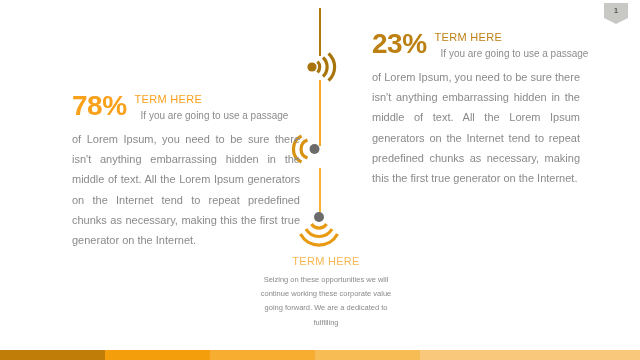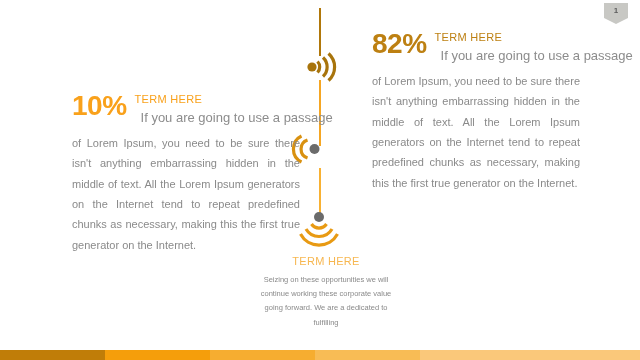--- a/index.html
+++ b/index.html
@@ -87,21 +87,21 @@
     font-weight: normal;
     letter-spacing: 0.3px;
     line-height: 1.25;
     margin: 0;
   }
   .term-orange { color: #f9a11b; }
   .term-gold   { color: #bd8012; }
   .term-light  { color: #f7b750; }
 
   .subline {
-    font-size: 13px;
+    font-size: 10px;
     color: #8c8c8c;
     line-height: 1.4;
     margin: 2px 0 0 6px;
     white-space: nowrap;
   }
 
   .body-text {
     font-size: 11px;
     line-height: 1.85;
     color: #8a8a8a;
@@ -157,32 +157,32 @@
   <svg width="44" height="40" viewBox="0 0 44 40">
     <circle cx="22" cy="9" r="5" fill="#6b6b6b"></circle>
     <path d="M14.5 16 A9 9 0 0 0 29.5 16" fill="none" stroke="#e89a13" stroke-width="3.2"></path>
     <path d="M9 21 A15 15 0 0 0 35 21" fill="none" stroke="#e89a13" stroke-width="3.2"></path>
     <path d="M3.5 26 A21 21 0 0 0 40.5 26" fill="none" stroke="#e89a13" stroke-width="3.2"></path>
   </svg>
 </div>
 
 <div class="block block-left">
   <div class="head-row">
-    <div class="pct pct-orange">10%</div>
+    <div class="pct pct-orange">78%</div>
     <div class="head-text">
       <p class="term term-orange">TERM HERE</p>
       <p class="subline">If you are going to use a passage</p>
     </div>
   </div>
   <p class="body-text">of Lorem Ipsum, you need to be sure there isn't anything embarrassing hidden in the middle of text. All the Lorem Ipsum generators on the Internet tend to repeat predefined chunks as necessary, making this the first true generator on the Internet.</p>
 </div>
 
 <div class="block block-right">
   <div class="head-row">
-    <div class="pct pct-gold">82%</div>
+    <div class="pct pct-gold">23%</div>
     <div class="head-text">
       <p class="term term-gold">TERM HERE</p>
       <p class="subline">If you are going to use a passage</p>
     </div>
   </div>
   <p class="body-text">of Lorem Ipsum, you need to be sure there isn't anything embarrassing hidden in the middle of text. All the Lorem Ipsum generators on the Internet tend to repeat predefined chunks as necessary, making this the first true generator on the Internet.</p>
 </div>
 
 <div class="block block-bottom">
   <p class="term term-light">TERM HERE</p>

